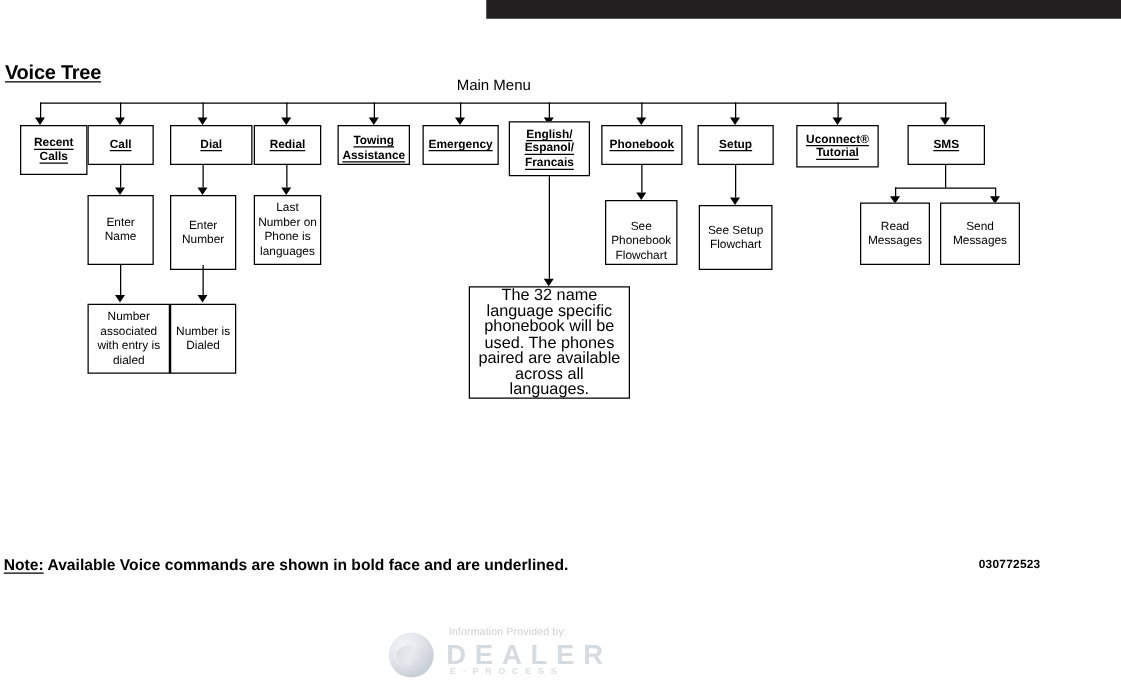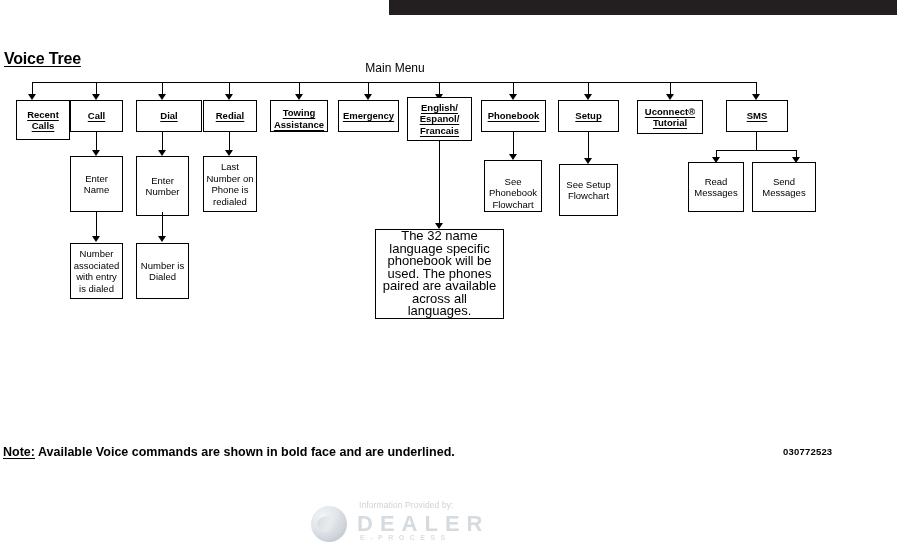--- a/index.html
+++ b/index.html
@@ -310,21 +310,21 @@
 
   <div class="node" style="left:70px; top:156px; width:53px; height:56px;">
     <span>Enter Name</span>
   </div>
 
   <div class="node" style="left:136px; top:156px; width:53px; height:60px;">
     <span>Enter Number</span>
   </div>
 
   <div class="node" style="left:203px; top:156px; width:54px; height:56px;">
-    <span>Last Number on Phone is redialed</span>
+    <span>Last Number on Phone is languages</span>
   </div>
 
   <div class="node" style="left:484px; top:160px; width:58px; height:52px;align-items:flex-end;">
     <span>See Phonebook Flowchart</span>
   </div>
 
   <div class="node" style="left:559px; top:164px; width:59px; height:52px;">
     <span>See Setup Flowchart</span>
   </div>
 
@@ -335,21 +335,21 @@
   <div class="node" style="left:752px; top:162px; width:64px; height:50px;">
     <span>Send Messages</span>
   </div>
 
   <div class="vline" style="left:96px; top:212px; height:25px;"></div>
   <div class="arrow-down" style="left:92px; top:236px;"></div>
 
   <div class="vline" style="left:162px; top:212px; height:25px;"></div>
   <div class="arrow-down" style="left:158px; top:236px;"></div>
 
-  <div class="node" style="left:70px; top:243px; width:53px; height:56px;">
+  <div class="node" style="left:70px; top:243px; width:66px; height:56px;">
     <span>Number associated with entry is dialed</span>
   </div>
 
   <div class="node" style="left:136px; top:243px; width:53px; height:56px;">
     <span>Number is Dialed</span>
   </div>
 
   <div class="node" style="left:375px; top:229px; width:129px; height:90px; font-size:13px; line-height:12.5px; padding:2px 6px;">
     <span>The 32 name language specific phonebook will be used. The phones paired are available across all languages.</span>
   </div>

